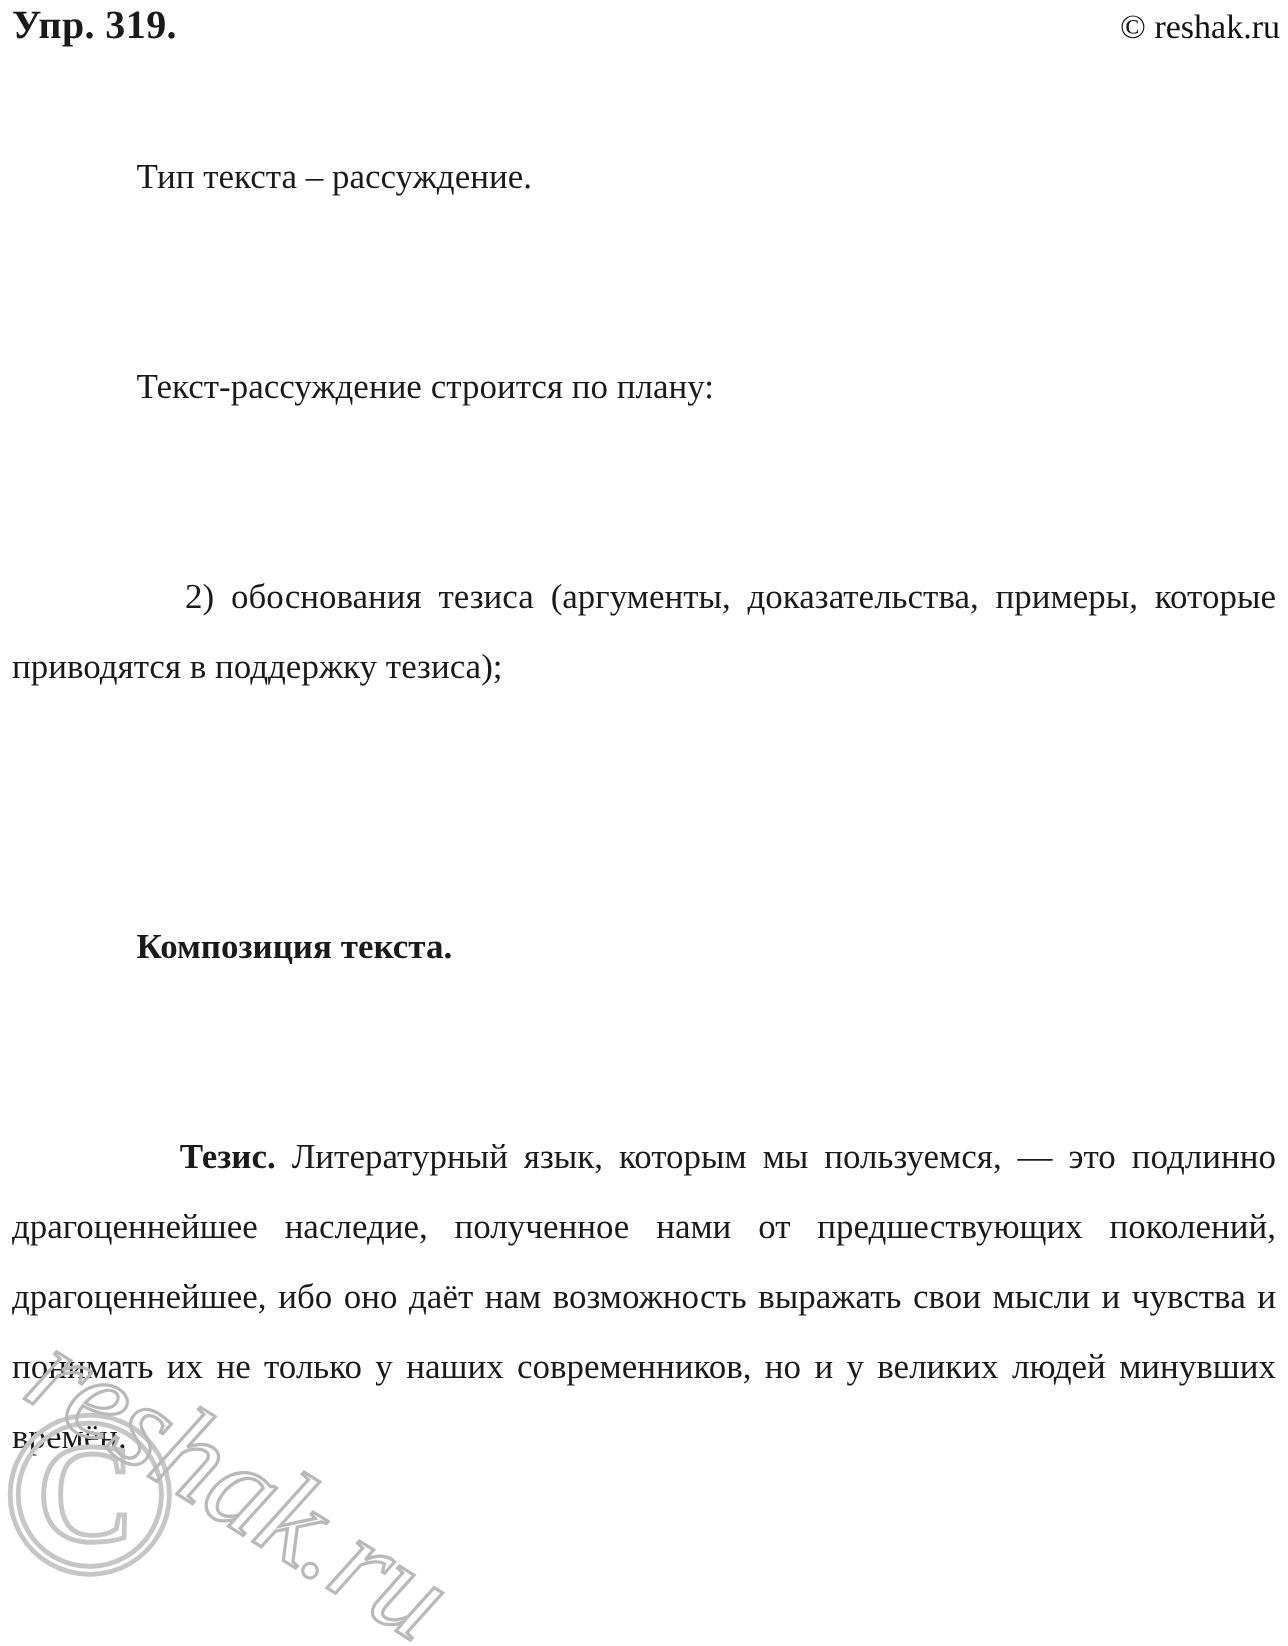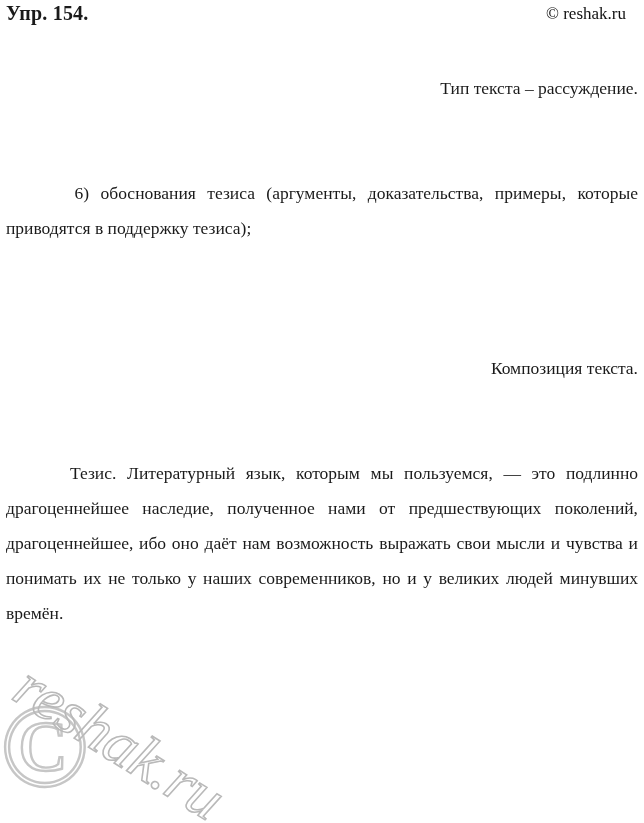--- a/index.html
+++ b/index.html
@@ -33,45 +33,46 @@
     position: absolute;
     left: 2px;
     top: 0;
     font-size: 20px;
     font-weight: bold;
     letter-spacing: 0.2px;
     white-space: nowrap;
   }
   .site-credit {
     position: absolute;
-    right: 14px;
+    right: 0;
     top: 2px;
     font-size: 17px;
     white-space: nowrap;
     color: #111;
   }
 
   
   .doc-body {
     margin-top: 8px;
     padding: 0 2px;
   }
   .para {
     font-size: 17.5px;
     line-height: 35px;
     margin: 0;
     text-align: justify;
     text-justify: inter-word;
     white-space: pre-wrap;
   }
   .para.plain {
-    text-align: right;
+    text-align: left;
   }
   .para .lead {
-    font-weight: normal;
+    font-weight: bold;
+    margin-left: 36px;
   }
   
   .para::after {
     content: "";
     display: inline-block;
     width: 100%;
   }
   .para.plain::after { content: none; }
 
   
@@ -104,33 +105,36 @@
     font-family: "Liberation Serif", "DejaVu Serif", serif;
     font-size: 118px;
   }
 </style>
 </head>
 <body>
 
 <div class="page">
 
   <div class="header-row">
-    <div class="exercise-title">Упр. 154.</div>
+    <div class="exercise-title">Упр. 319.</div>
     <div class="site-credit">© reshak.ru</div>
   </div>
 
   <div class="doc-body">
     <p class="para plain">
       <span class="lead"></span><span>Тип текста – рассуждение.</span>
     </p>
 
+    <p class="para plain">
+      <span class="lead"></span><span>Текст-рассуждение строится по плану:</span>
+    </p>
 
 
     <p class="para">
-      <span class="lead"></span><span>6) обоснования тезиса (аргументы, доказательства, примеры, которые приводятся в поддержку тезиса);</span>
+      <span class="lead"></span><span>2) обоснования тезиса (аргументы, доказательства, примеры, которые приводятся в поддержку тезиса);</span>
     </p>
 
 
     <p class="para plain">
       <span class="lead">Композиция текста.</span><span></span>
     </p>
 
     <p class="para">
       <span class="lead">Тезис.</span><span> Литературный язык, которым мы пользуемся, — это подлинно драгоценнейшее наследие, полученное нами от предшествующих поколений, драгоценнейшее, ибо оно даёт нам возможность выражать свои мысли и чувства и понимать их не только у наших современников, но и у великих людей минувших времён.</span>
     </p>

